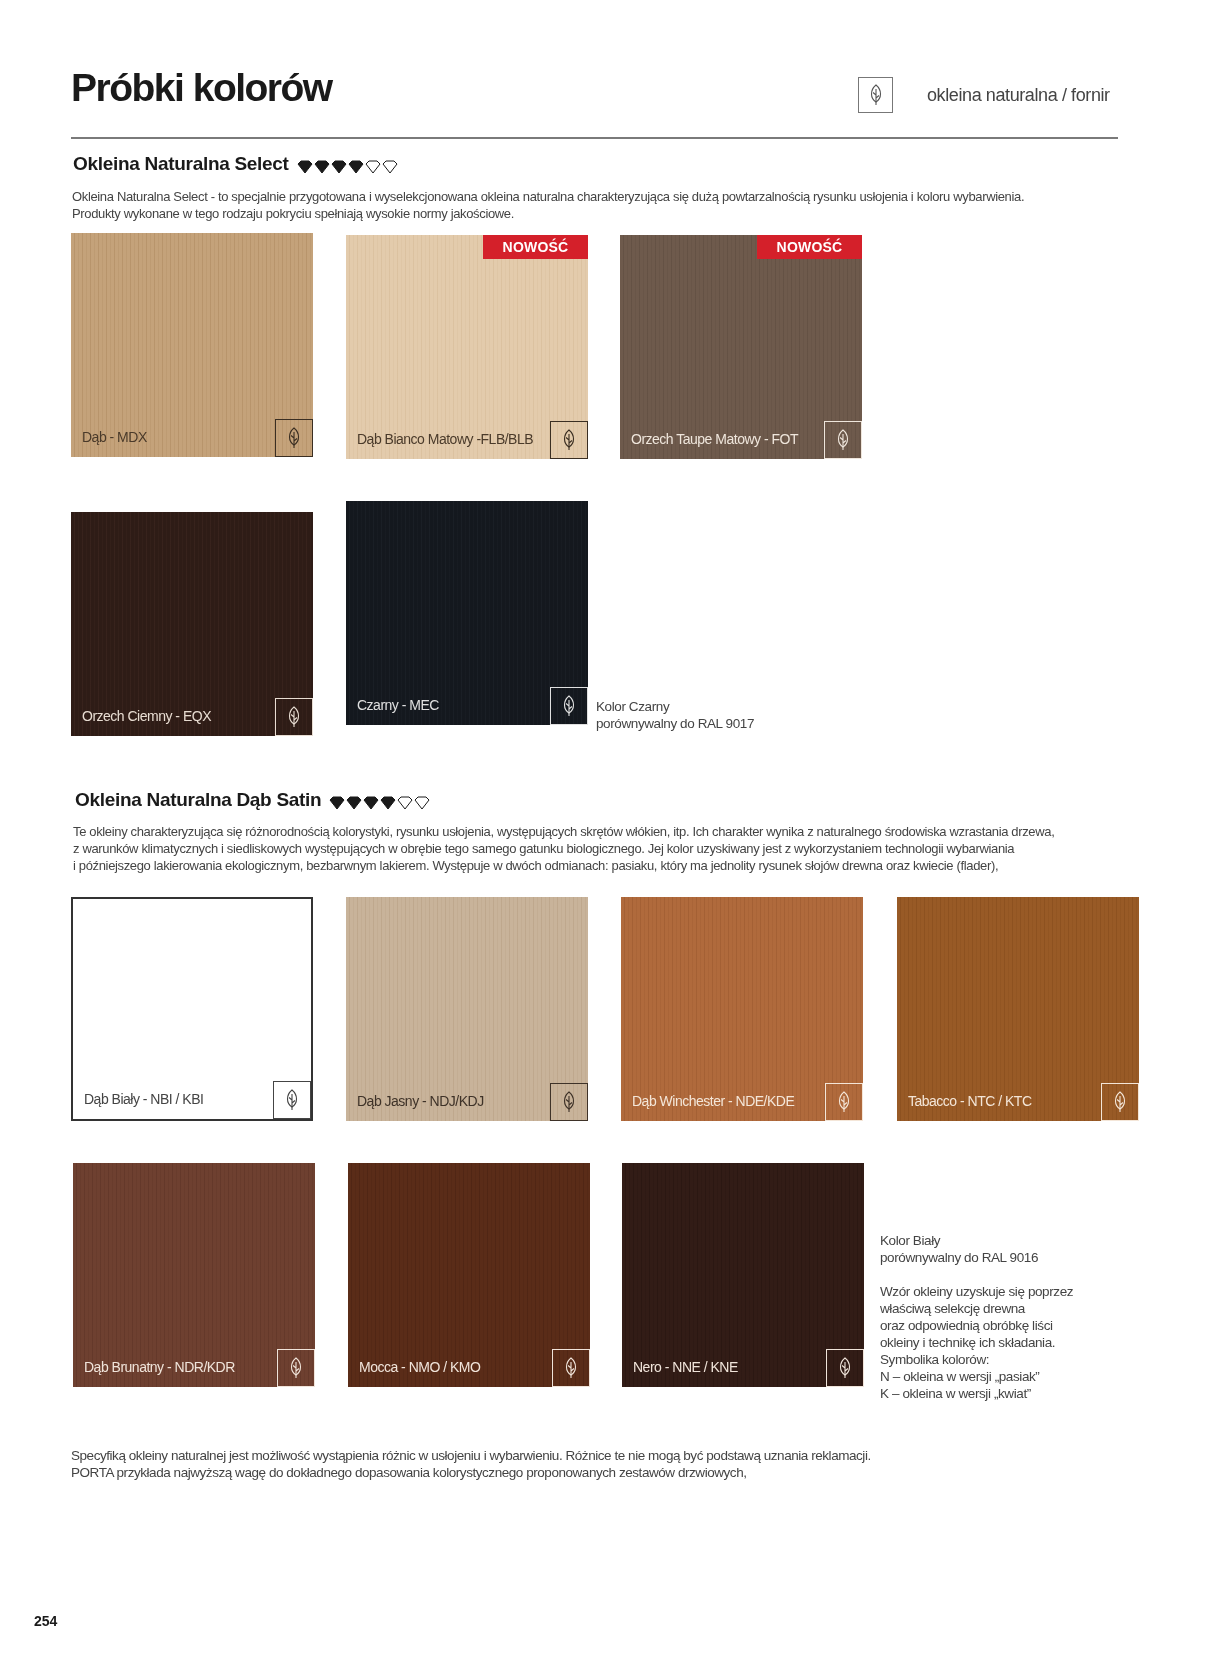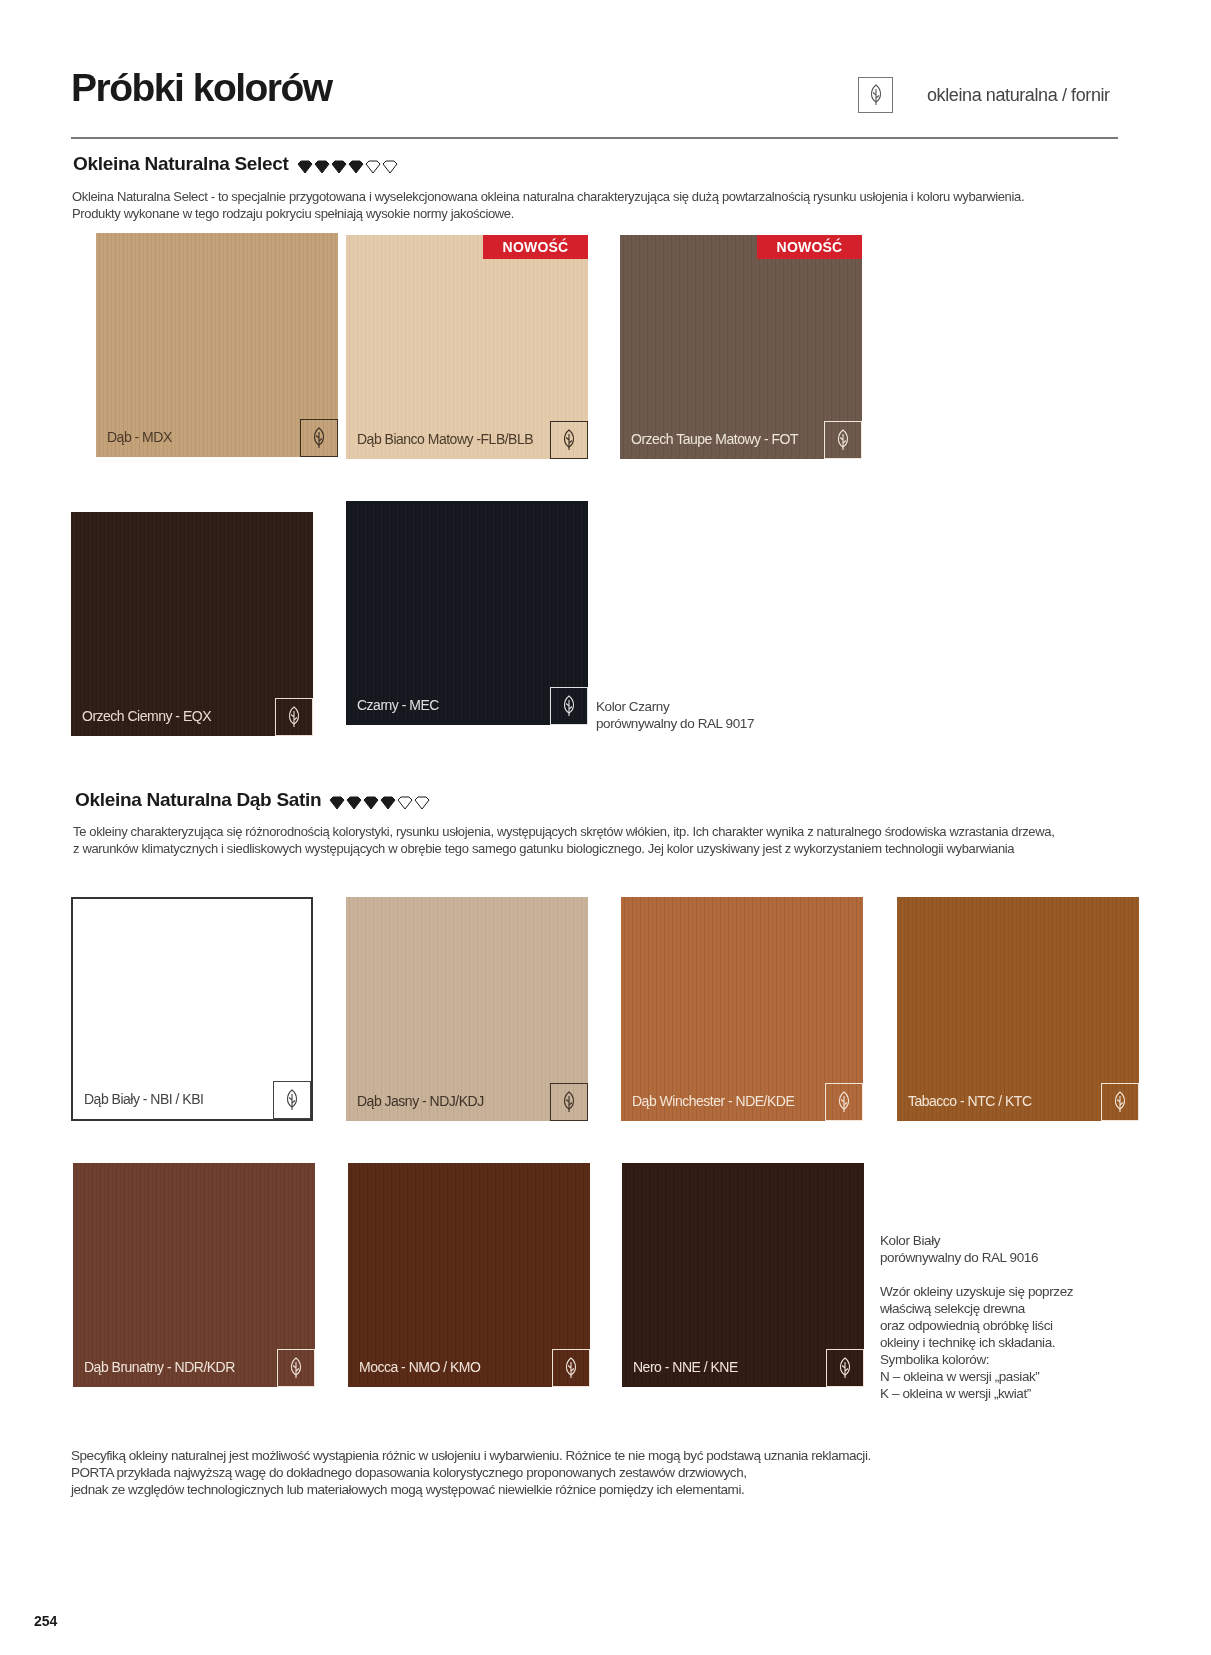--- a/index.html
+++ b/index.html
@@ -69,21 +69,21 @@
           <path d="M1 4 L4 1 L12 1 L15 4 L8 13 Z" fill="none" stroke="#1a1a1a" stroke-width="1"></path>
         </svg></span>
     </span>
 </div>
 <div class="desc" style="left:72px; top:188px;">
   <p>Okleina Naturalna Select - to specjalnie przygotowana i wyselekcjonowana okleina naturalna charakteryzująca się dużą powtarzalnością rysunku usłojenia i koloru wybarwienia.</p>
   <p>Produkty wykonane w tego rodzaju pokryciu spełniają wysokie normy jakościowe.</p>
 </div>
 
 <div id="swatches-0">
-    <div class="swatch" style="left: 71px; top: 233px; background: rgb(196, 162, 122); margin-left: 25px;">
+    <div class="swatch" style="left: 71px; top: 233px; background: rgb(196, 162, 122);">
       <div class="grain" style="background: repeating-linear-gradient(90deg, transparent 0px, transparent 3px, rgb(176, 140, 98) 3px, rgb(176, 140, 98) 4px, transparent 4px, transparent 7px, rgba(176, 140, 98, 0.533) 7px, rgba(176, 140, 98, 0.533) 8px); opacity: 0.6;"></div>
       <span class="label" style="color: rgb(74, 58, 42);">Dąb - MDX</span>
       <div class="leafbox" style="border: 1px solid rgb(58, 46, 34);">
         <svg width="16" height="22" viewBox="0 0 16 22">
           <path d="M8 1 C2 6 2 14 8 18 C14 14 14 6 8 1 Z" fill="none" stroke="#3a2e22" stroke-width="1.1"></path>
           <path d="M8 5 L8 21 M8 11 L5 8.5 M8 14 L11 11.5" fill="none" stroke="#3a2e22" stroke-width="1.1"></path>
         </svg>
       </div>
     </div>
     <div class="swatch" style="left: 346px; top: 235px; background: rgb(227, 203, 172);">
@@ -154,20 +154,21 @@
           <path d="M1 4 L4 1 L12 1 L15 4 L8 13 Z" fill="none" stroke="#1a1a1a" stroke-width="1"></path>
         </svg></span>
       <span class="diamond"><svg width="16" height="14" viewBox="0 0 16 14">
           <path d="M1 4 L4 1 L12 1 L15 4 L8 13 Z" fill="none" stroke="#1a1a1a" stroke-width="1"></path>
         </svg></span>
     </span>
 </div>
 <div class="desc" style="left:73px; top:823px;">
   <p>Te okleiny charakteryzująca się różnorodnością kolorystyki, rysunku usłojenia, występujących skrętów włókien, itp. Ich charakter wynika z naturalnego środowiska wzrastania drzewa,</p>
   <p>z warunków klimatycznych i siedliskowych występujących w obrębie tego samego gatunku biologicznego. Jej kolor uzyskiwany jest z wykorzystaniem technologii wybarwiania</p>
+  <p>i późniejszego lakierowania ekologicznym, bezbarwnym lakierem. Występuje w dwóch odmianach: pasiaku, który ma jednolity rysunek słojów drewna oraz kwiecie (flader),</p>
 </div>
 
 <div id="swatches-1">
     <div class="swatch" style="left: 71px; top: 897px; background: rgb(255, 255, 255); border: 2px solid rgb(51, 51, 51);">
       <div class="grain"></div>
       <span class="label" style="color: rgb(68, 68, 68);">Dąb Biały - NBI / KBI</span>
       <div class="leafbox" style="border: 1px solid rgb(68, 68, 68);">
         <svg width="16" height="22" viewBox="0 0 16 22">
           <path d="M8 1 C2 6 2 14 8 18 C14 14 14 6 8 1 Z" fill="none" stroke="#444444" stroke-width="1.1"></path>
           <path d="M8 5 L8 21 M8 11 L5 8.5 M8 14 L11 11.5" fill="none" stroke="#444444" stroke-width="1.1"></path>
@@ -245,15 +246,14 @@
   <p>oraz odpowiednią obróbkę liści</p>
   <p>okleiny i technikę ich składania.</p>
   <p>Symbolika kolorów:</p>
   <p>N – okleina w wersji „pasiak”</p>
   <p>K – okleina w wersji „kwiat”</p>
 </div>
 
 <div class="footer-note">
   <p>Specyfiką okleiny naturalnej jest możliwość wystąpienia różnic w usłojeniu i wybarwieniu. Różnice te nie mogą być podstawą uznania reklamacji.</p>
   <p>PORTA przykłada najwyższą wagę do dokładnego dopasowania kolorystycznego proponowanych zestawów drzwiowych,</p>
-  <p>jednak ze względów technologicznych lub materiałowych mogą występować niewielkie różnice pomiędzy ich elementami.</p>
 </div>
 <div class="page-num">254</div>
 
 </body></html>

